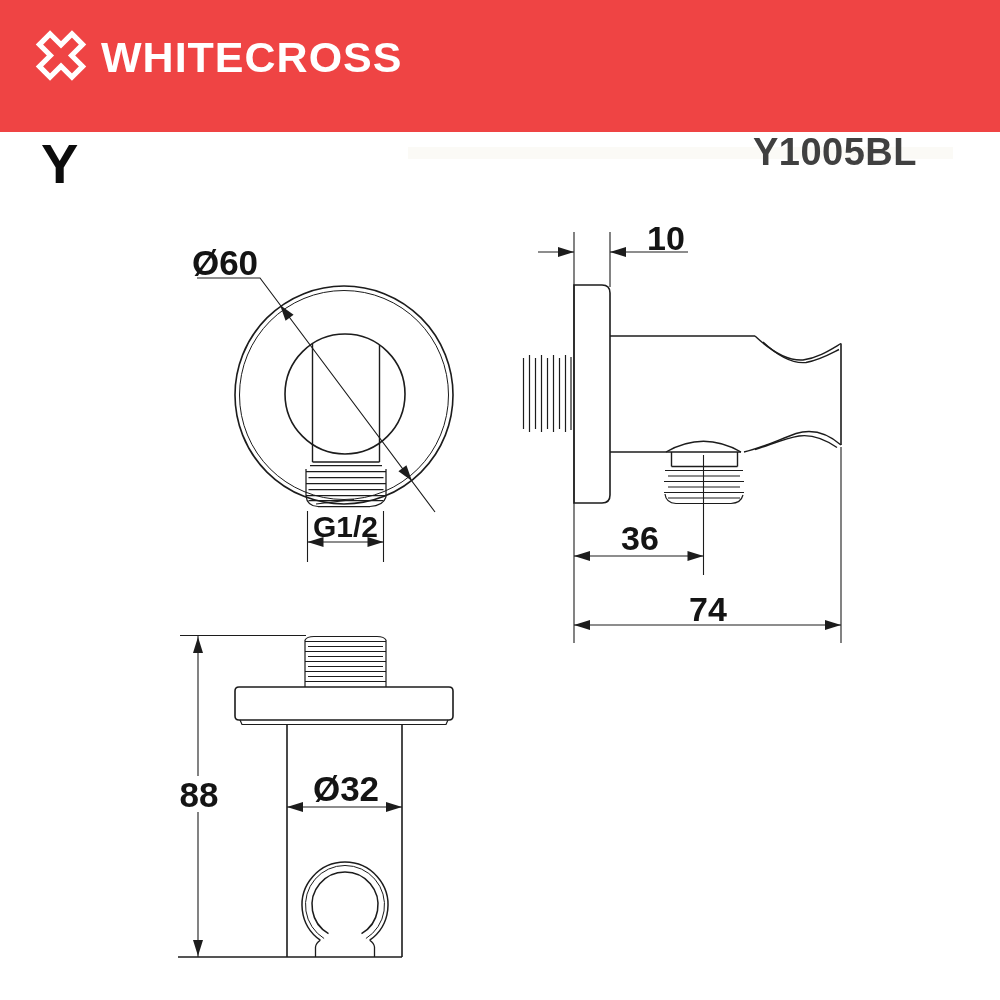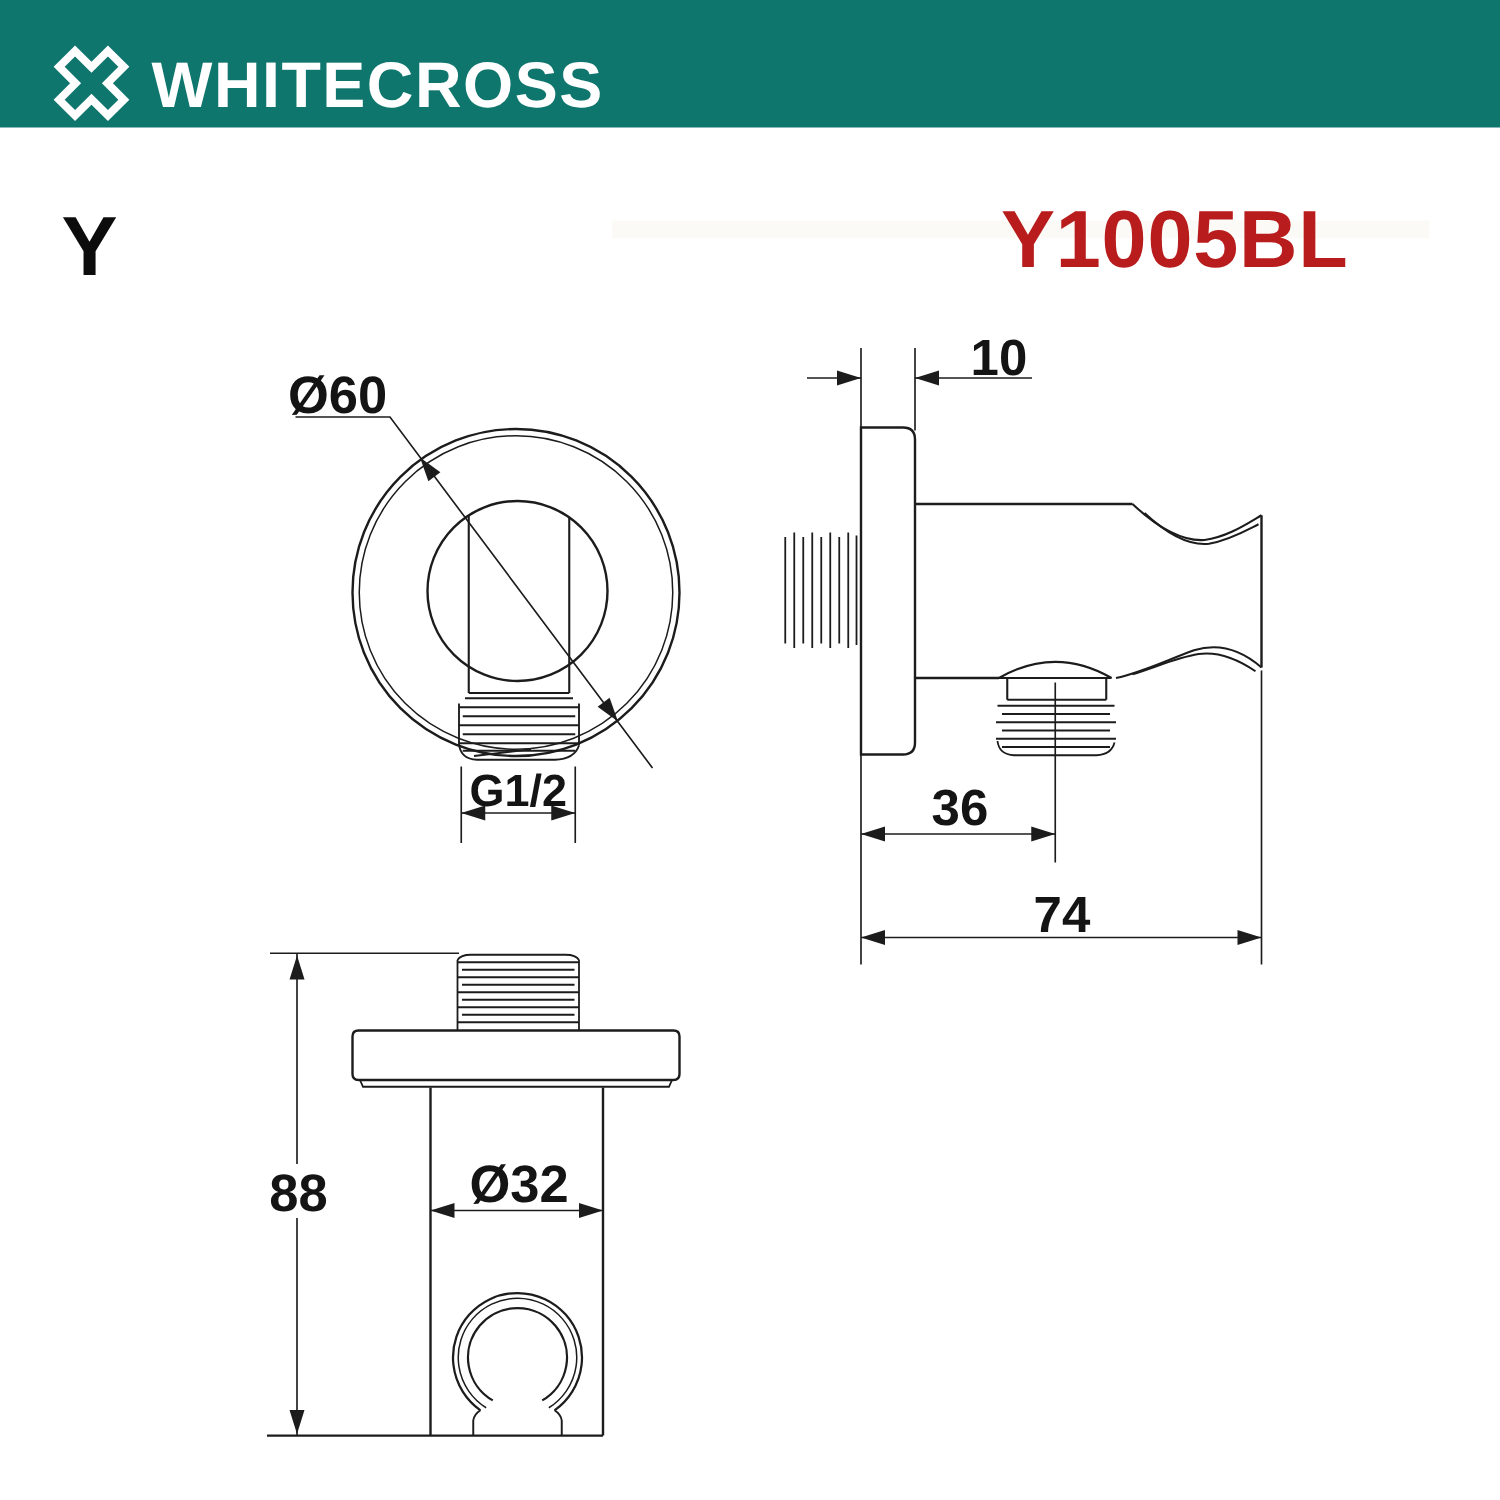--- a/index.html
+++ b/index.html
@@ -1,35 +1,35 @@
 <!DOCTYPE html>
 <html><head>
 <meta charset="utf-8">
 <style>
   html,body{margin:0;padding:0;}
   body{
     width:1000px;height:1000px;position:relative;background:#ffffff;
     font-family:"Liberation Sans", sans-serif;overflow:hidden;
   }
   .header{
-    position:absolute;left:0;top:0;width:1000px;height:85px;
-    background:#0f766e;display:flex;align-items:center;
+    position:absolute;left:0;top:0;width:1000px;height:132px;
+    background:#ef4444;display:flex;align-items:center;
   }
   .logo-icon{position:absolute;left:33px;top:26px;}
   .brand{
     position:absolute;left:101px;top:0;height:112px;line-height:114px;
     color:#ffffff;font-size:43px;font-weight:bold;letter-spacing:1px;
   }
   .series{
     position:absolute;left:41px;top:136px;
     color:#0c0c0c;font-size:56px;font-weight:bold;line-height:1;
   }
   .model{
-    position:absolute;right:101px;top:133px;
-    color:#b91c1c;font-size:54px;font-weight:bold;line-height:1;letter-spacing:0.5px;
+    position:absolute;right:83px;top:133px;
+    color:#404040;font-size:38px;font-weight:bold;line-height:1;letter-spacing:0.5px;
   }
   .artifact{
     position:absolute;left:408px;top:147px;width:545px;height:12px;
     background:#f7f5ee;opacity:0.55;
   }
   svg.drawing{position:absolute;left:0;top:0;}
   svg text{font-family:"Liberation Sans", sans-serif;font-weight:bold;fill:#141414;}
 </style>
 </head>
 <body>

